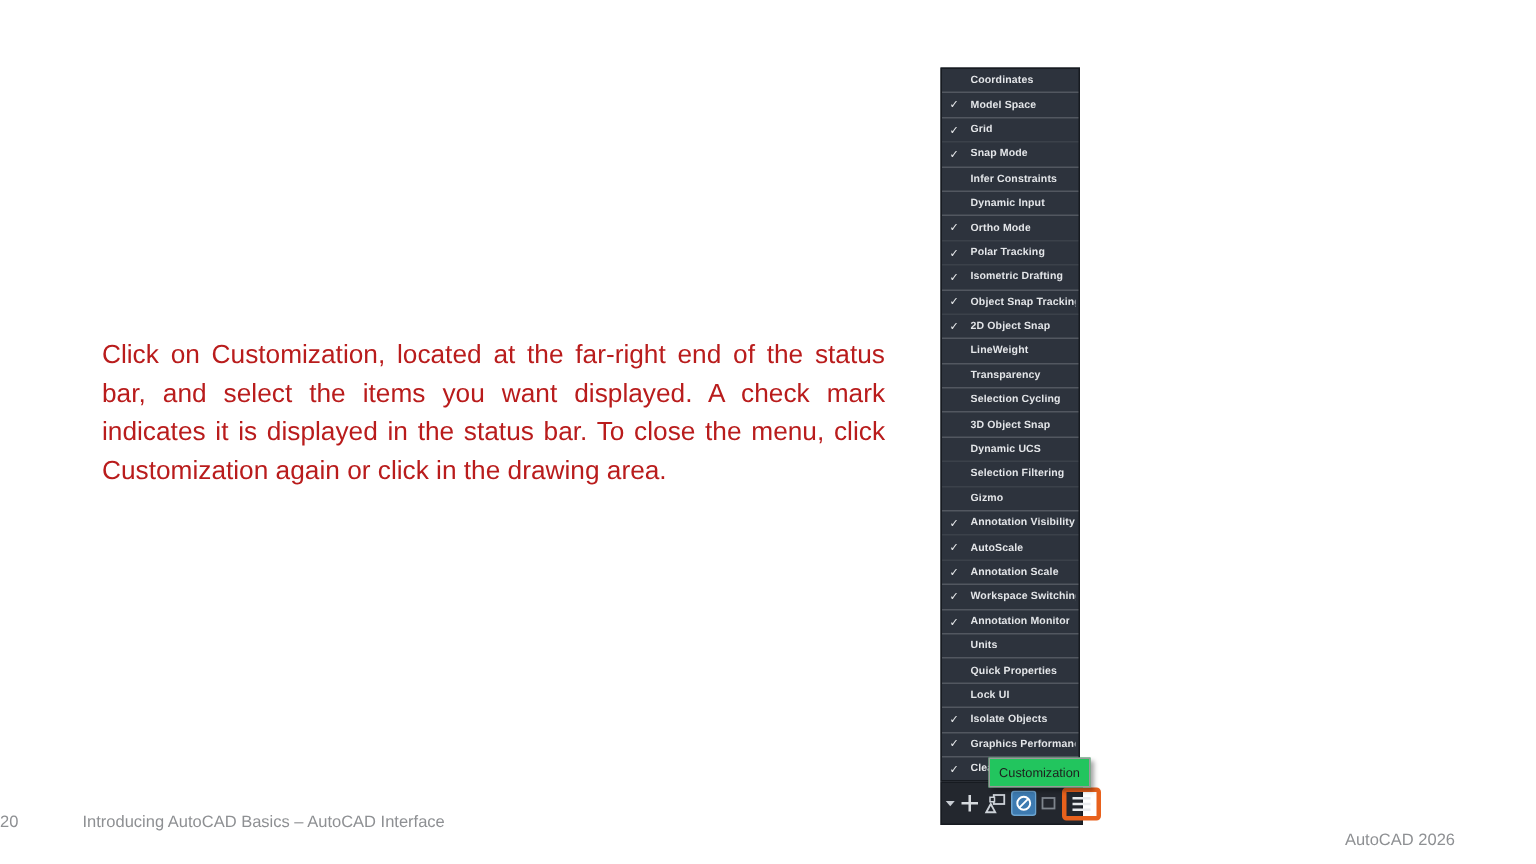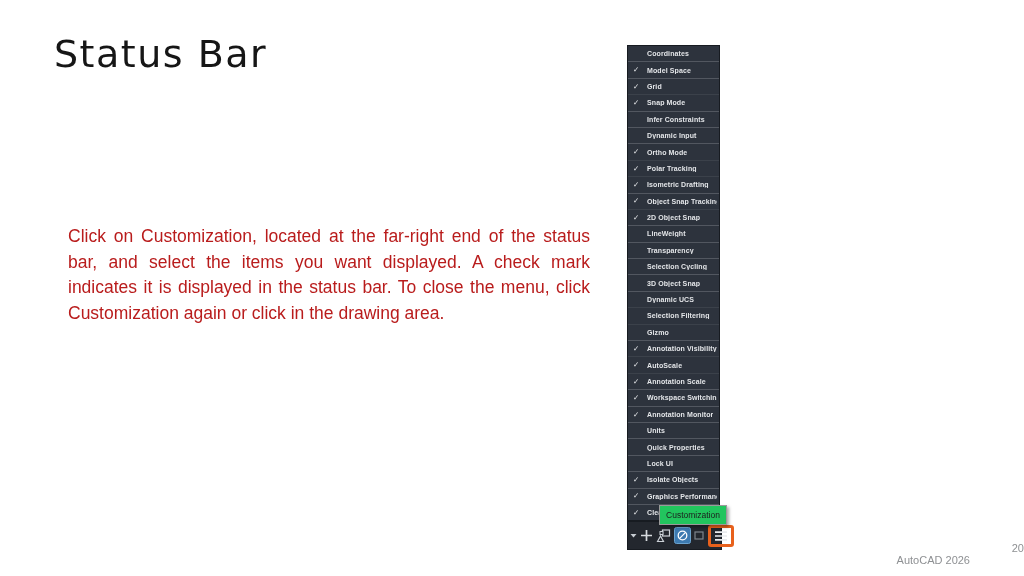--- a/index.html
+++ b/index.html
@@ -10,21 +10,21 @@
   .title{position:absolute;left:54px;top:32px;font-size:38px;color:#161616;
          font-family:"DejaVu Sans",sans-serif;letter-spacing:1.5px;font-weight:400;}
 
   
   .body-text{position:absolute;left:68px;top:224px;width:522px;font-size:17.5px;
              line-height:25.6px;color:#b91c1c;text-align:justify;}
 
   
   .footer{position:absolute;left:0;right:0;bottom:18px;height:16px;font-size:11px;color:#8e9093;}
   .footer-left{position:absolute;left:55px;top:0;}
-  .footer-page{position:absolute;left:0;right:0;top:0;text-align:right;}
+  .footer-page{position:absolute;left:0;right:0;top:0;text-align:left;}
   .footer-right{position:absolute;right:54px;top:0;margin-top:12px;}
 
   
   .menu{position:absolute;left:627px;top:45px;width:93px;background:#2d333d;
         border:1px solid #171b21;box-sizing:border-box;z-index:1;}
   .menu-row{height:15.4px;display:flex;align-items:center;padding:0 2px 0 5px;
             border-top:1px solid rgba(255,255,255,0.07);cursor:default;}
   .menu-row:first-child{border-top:none;}
   .menu-row.group-start{border-top:1px solid rgba(255,255,255,0.18);}
   .check{width:14px;flex:0 0 14px;font-size:7.5px;color:#e8eaec;line-height:1;}
@@ -43,21 +43,20 @@
   
   .tooltip{position:absolute;left:659px;top:505px;width:66px;height:18px;background:#22c55e;
            border:1px solid #9a9a9a;box-shadow:2px 2px 3px rgba(0,0,0,0.35);color:#1d1d1d;
            font-size:8.5px;display:flex;align-items:center;justify-content:center;z-index:3;text-align:right;}
 </style>
 </head>
 <body>
 
 <div class="slide">
 
-  <div class="title">Status Bar</div>
 
   <div class="body-text">Click on Customization, located at the far-right end of the status bar, and select the items you want displayed. A check mark indicates it is displayed in the status bar. To close the menu, click Customization again or click in the drawing area.</div>
 
   <div class="menu">
       <div class="menu-row">
         <span class="check"></span>
         <span class="mlabel">Coordinates</span>
       </div>
       <div class="menu-row group-start">
         <span class="check">✓</span>
@@ -208,17 +207,18 @@
       <span class="orange-highlight">
         <span class="sb-icon">
           <svg width="14" height="12" viewBox="0 0 14 12">
             <path d="M1 2.2 H13 M1 6 H13 M1 9.8 H13" stroke="#e8eaed" stroke-width="1.7"></path>
           </svg>
         </span>
       </span>
     </div>
 
   <div class="footer">
+    <span class="footer-left">Introducing AutoCAD Basics – AutoCAD Interface</span>
     <span class="footer-page">20</span>
     <span class="footer-right">AutoCAD 2026</span>
   </div>
 
 </div>
 
 </body></html>

